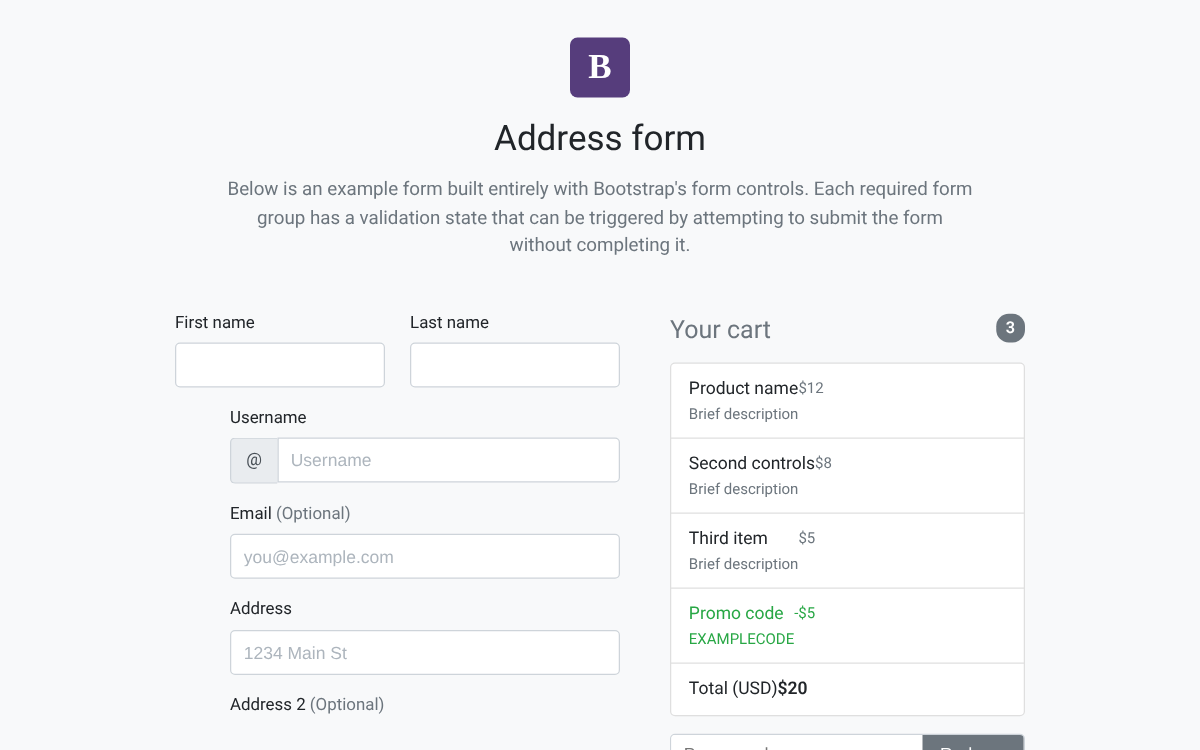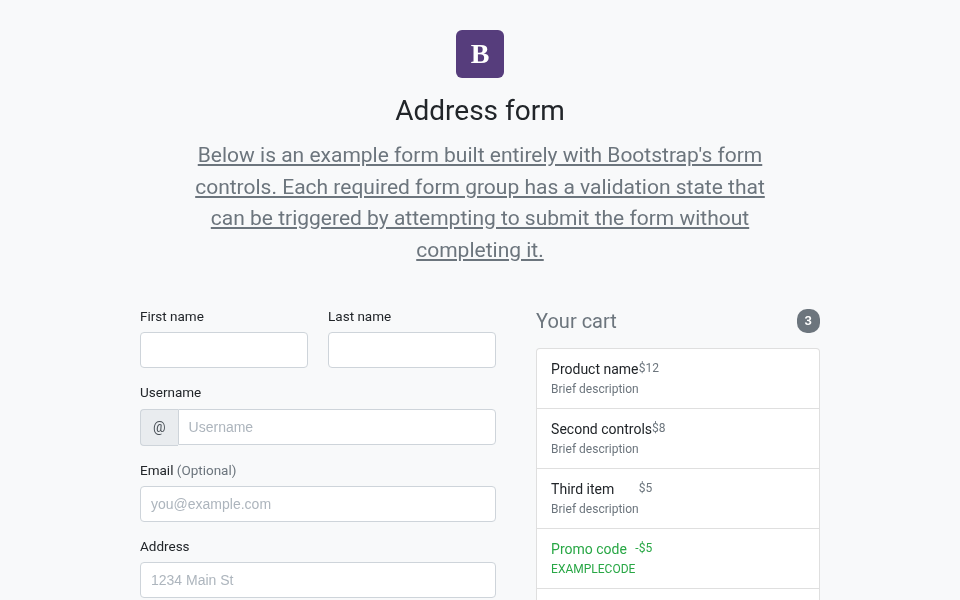--- a/index.html
+++ b/index.html
@@ -16,30 +16,30 @@
   padding: 30px 20px 40px;
 }
 .header { text-align: center; margin-bottom: 40px; }
 .logo {
   width: 48px; height: 48px; background: #563d7c; border-radius: 6px;
   display: inline-flex; align-items: center; justify-content: center;
   color: #fff; font-weight: 700; font-size: 28px; margin-bottom: 12px;
   font-family: Georgia, serif;
 }
 h2.title { font-size: 28px; font-weight: 400; margin-bottom: 8px; }
-p.lead { color: #6c757d; font-size: 21px; max-width: 600px; margin: 2px auto; text-decoration: underline; }
+p.lead { color: #6c757d; font-size: 15px; max-width: 600px; margin: 2px auto; }
 .row { display: flex; gap: 40px; }
 .col-main { flex: 1.9; }
 .col-side { flex: 1; }
 h4.section { font-size: 20px; font-weight: 500; margin-bottom: 14px; }
 h4.side { color: #6c757d; font-weight: 400; font-size: 20px; display:flex; justify-content:space-between; align-items:center; margin-bottom: 12px;}
 .badge { background: #6c757d; color: #fff; border-radius: 10px; padding: 2px 8px; font-size: 13px; font-weight:600;}
 .form-row { display: flex; gap: 20px; margin-bottom: 14px; }
 .form-group { flex: 1; }
-.form-group.full { flex-basis: 100%; }
+.form-group.full { flex-basis: 100%; margin-left: 44px; }
 label { font-size: 13.5px; display: block; margin-bottom: 6px; }
 label .muted { color: #6c757d; font-weight: 400; }
 input.form-control, select.form-control {
   width: 100%; padding: 7px 10px; font-size: 14px; border: 1px solid #ced4da;
   border-radius: 4px; background: #fff; color: #495057; height: 36px;
 }
 input.form-control::placeholder { color: #adb5bd; }
 .input-group { display: flex; }
 .input-group .prepend {
   background: #e9ecef; border: 1px solid #ced4da; border-right: none;

